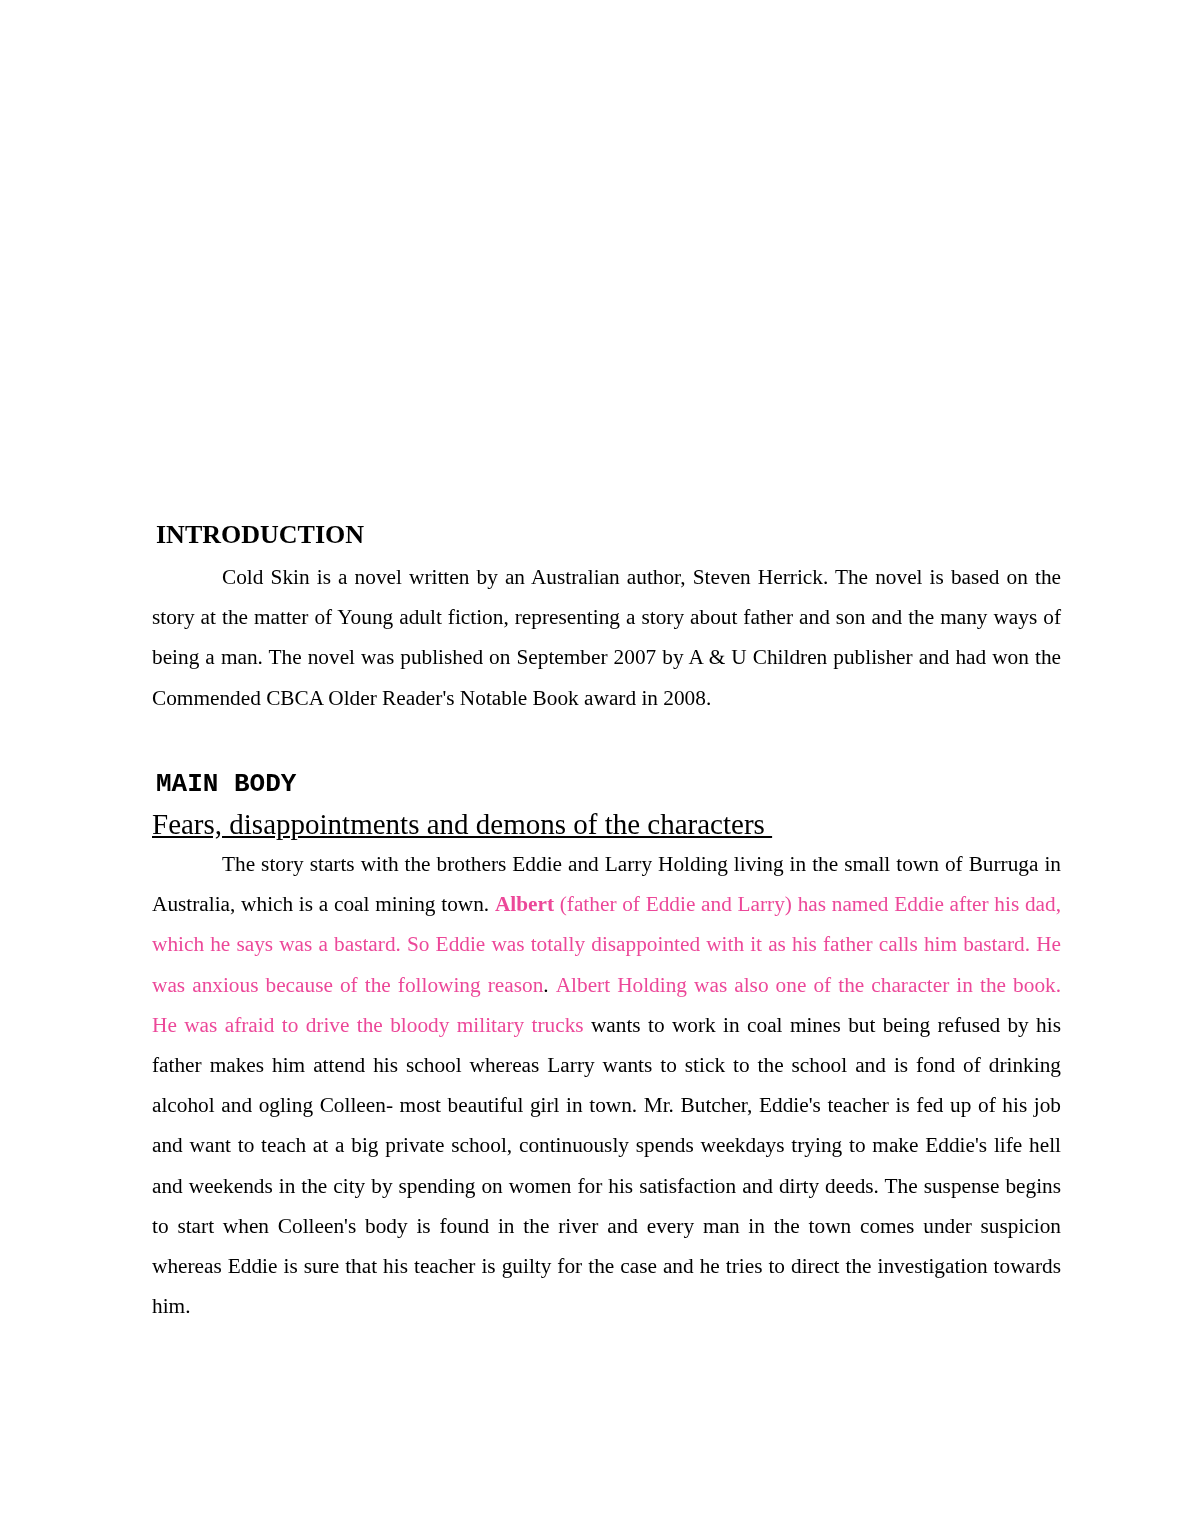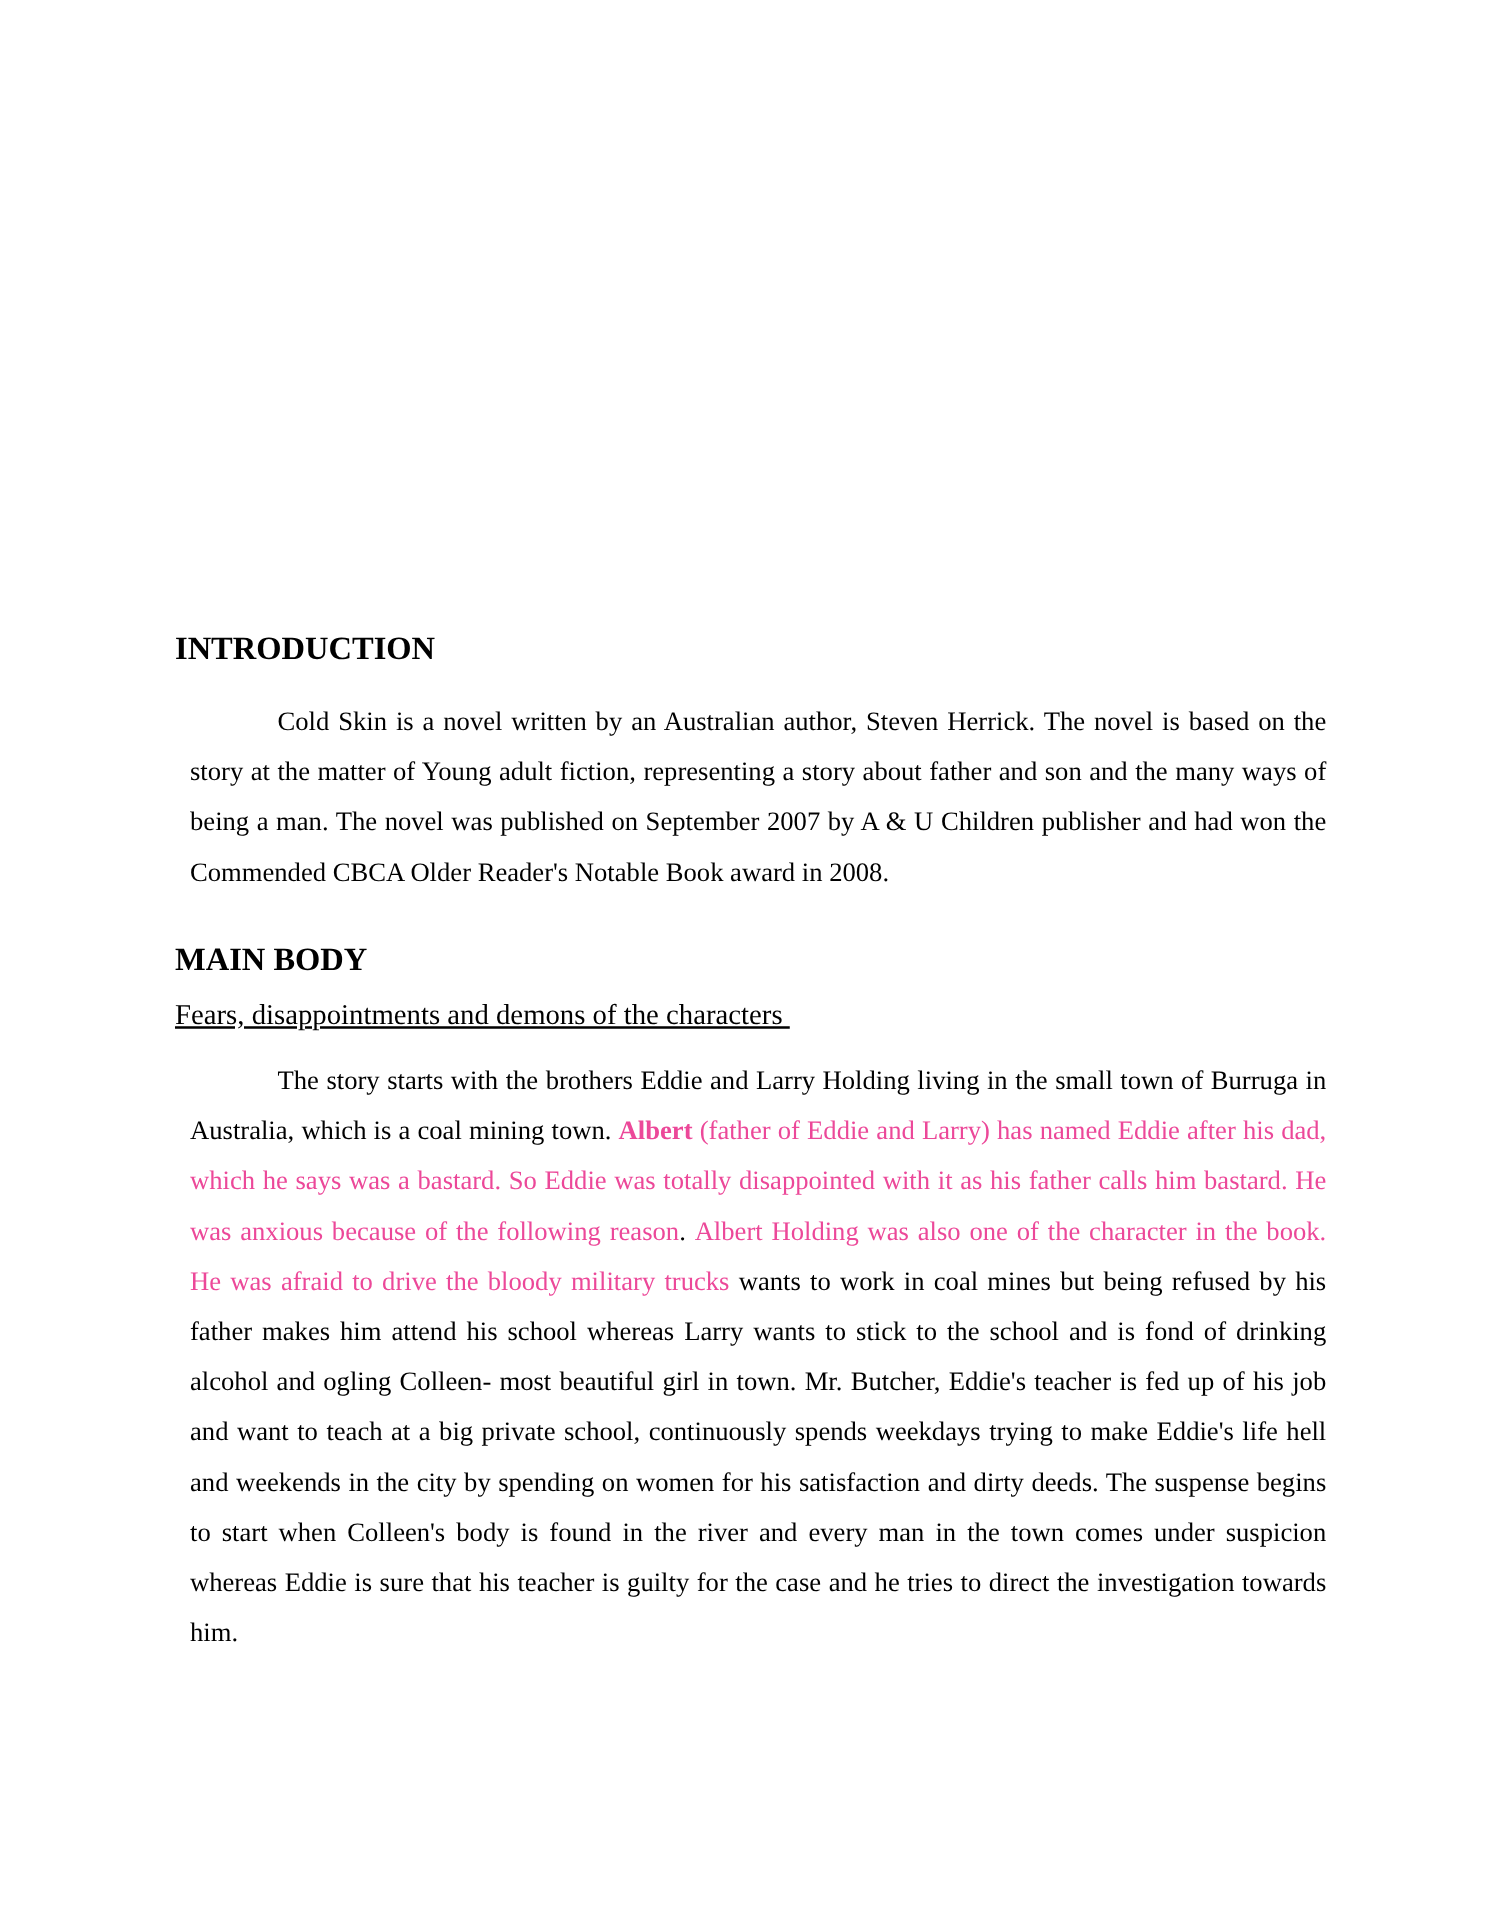--- a/index.html
+++ b/index.html
@@ -17,46 +17,46 @@
     }
     .page {
       position: absolute;
       left: 140px;
       top: 0;
       width: 909px;
     }
     .heading {
       position: absolute;
       left: 0;
-      margin: 0;
+      margin: 16px;
       font-size: 26px;
       font-weight: bold;
       line-height: 30px;
       white-space: nowrap;
     }
     #h-intro { top: 504px; }
-    #h-main { top: 753px; }
+    #h-main { top: 753px; font-family: Liberation Mono, monospace; }
     .para {
       position: absolute;
       left: 0;
       width: 909px;
       margin: 12px;
       font-size: 21.3px;
       line-height: 40.2px;
       text-align: justify;
       text-indent: 70px;
     }
     #p-intro { top: 545px; }
     #p-main { top: 832px; }
     .subheading {
       position: absolute;
       left: 0;
       top: 797px;
-      margin: 0;
-      font-size: 23px;
+      margin: 12px;
+      font-size: 29px;
       line-height: 30px;
       text-decoration: underline;
       white-space: pre;
     }
     .red { color: #ec4899; font-family: Liberation Serif, serif; }
     .bold { font-weight: bold; }
   </style>
 </head>
 <body>
 

